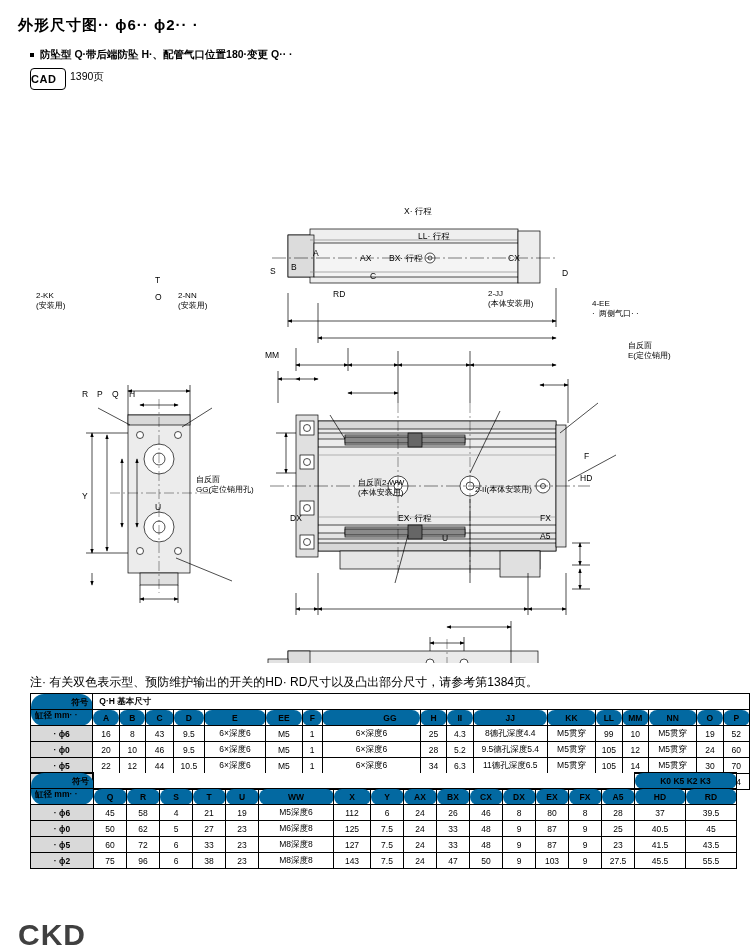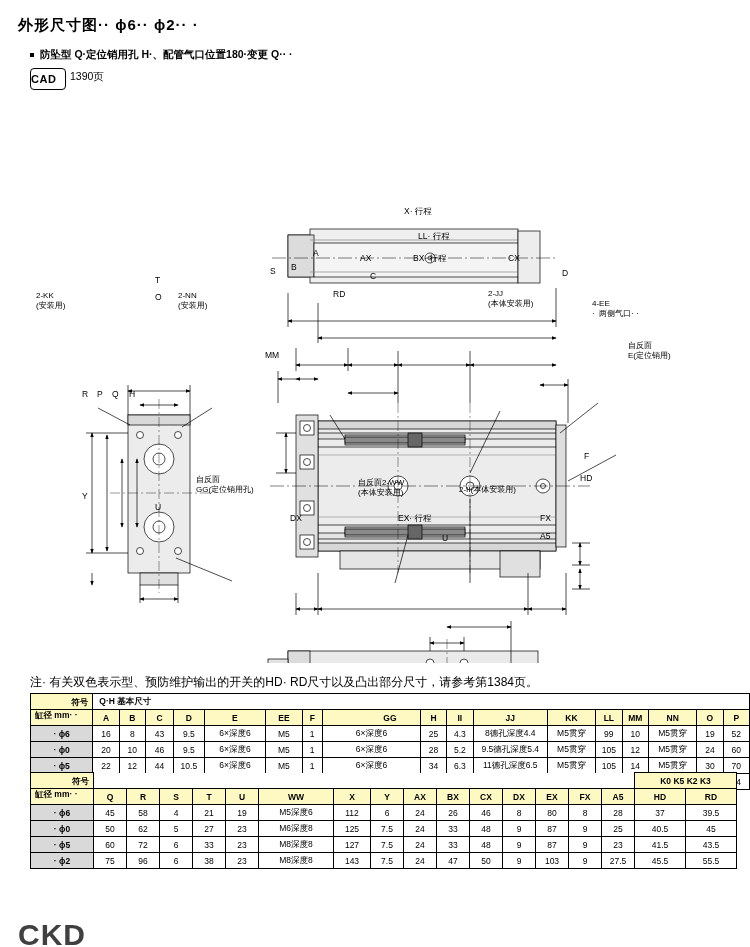--- a/index.html
+++ b/index.html
@@ -38,21 +38,21 @@
     position:absolute;left:30px;top:666px;font-size:12px;
   }
 
   
   table{border-collapse:collapse;position:absolute;}
   td,th{
     border:0.8px solid #000;font-size:8.5px;text-align:center;
     padding:0;height:15px;font-weight:normal;background:#fff;
     white-space:nowrap;
   }
-  .hdr{background:#fef9c3;font-weight:bold;}
+  .hdr{background:#0369a1;font-weight:bold;border-radius:13px;}
   .lefthdr{background:#d9d9d9;font-weight:bold;}
 
   
   .note-bottom{
     position:absolute;left:30px;top:878px;width:690px;font-size:8.5px;
     line-height:1.45;
   }
   .logo{
     position:absolute;left:18px;top:910px;font-size:30px;font-weight:bold;
     letter-spacing:1px;color:#404040;
@@ -62,21 +62,21 @@
   svg{display:block;}
 </style>
 </head>
 <body>
 
 <div class="page">
 
   <div class="title">外形尺寸图··  ɸ6··  ɸ2·· ·</div>
 
   <div class="subtitle">
-    <span class="bullet-sq"></span><span>防坠型 Q·定位销用孔 H·、配管气口位置180·变更 Q·· ·</span>
+    <span class="bullet-sq"></span><span>防坠型 Q·带后端防坠 H·、配管气口位置180·变更 Q·· ·</span>
   </div>
 
   <div class="cadbox">CAD</div>
   <div class="cadpage">1390页</div>
 
   <div class="drawing">
     <svg width="750" height="560" viewBox="0 0 750 560">
       <defs>
         <marker id="ar" markerWidth="7" markerHeight="7" refX="6" refY="2.5" orient="auto">
           <path d="M0,0 L7,2.5 L0,5 z" fill="#000"></path>
@@ -250,21 +250,21 @@
         <line x1="395" y1="480" x2="408" y2="432"></line>
         <line x1="470" y1="480" x2="470" y2="396"></line>
       </g>
     </svg>
 
     <div class="dimtext" style="left:404px;top:103px;">X· 行程</div>
     <div class="dimtext" style="left:418px;top:128px;">LL· 行程</div>
     <div class="dimtext" style="left:313px;top:145px;">A</div>
     <div class="dimtext" style="left:291px;top:159px;">B</div>
     <div class="dimtext" style="left:360px;top:150px;">AX</div>
-    <div class="dimtext" style="left:413px;top:150px;">BX· 行程</div>
+    <div class="dimtext" style="left:389px;top:150px;">BX· 行程</div>
     <div class="dimtext" style="left:508px;top:150px;">CX</div>
     <div class="dimtext" style="left:270px;top:163px;">S</div>
     <div class="dimtext" style="left:370px;top:168px;">C</div>
     <div class="dimtext" style="left:562px;top:165px;">D</div>
     <div class="dimtext" style="left:333px;top:186px;">RD</div>
 
     <div class="dimtext" style="left:155px;top:172px;">T</div>
     <div class="dimtext" style="left:155px;top:189px;">O</div>
     <div class="dimtext" style="left:82px;top:286px;">R</div>
     <div class="dimtext" style="left:97px;top:286px;">P</div>
@@ -289,21 +289,21 @@
     <div class="lbl" style="left:488px;top:186px;white-space:pre;">2-JJ
 (本体安装用)</div>
     <div class="lbl" style="left:592px;top:196px;white-space:pre;">4-EE
 ·  两侧气口· ·</div>
     <div class="lbl" style="left:628px;top:238px;white-space:pre;">自反面
 E(定位销用)</div>
     <div class="lbl" style="left:196px;top:372px;white-space:pre;">自反面
 GG(定位销用孔)</div>
     <div class="lbl" style="left:358px;top:375px;white-space:pre;">自反面2-WW
 (本体安装用)</div>
-    <div class="lbl" style="left:459px;top:382px;white-space:pre;text-align:center;">2-II(本体安装用)</div>
+    <div class="lbl" style="left:475px;top:382px;white-space:pre;text-align:center;">2-II(本体安装用)</div>
   </div>
 
   <div class="note-top">注·  有关双色表示型、预防维护输出的开关的HD· RD尺寸以及凸出部分尺寸，请参考第1384页。</div>
 
   <table id="t1" style="left:30px;top:685px;">
     <tbody id="t1body">
         <tr>
           <td class="hdr" rowspan="2" style="width: 62px; padding: 0px; height: 30px;">
             <div style="text-align:right;padding-right:4px;">符号</div>
             <div style="text-align:left;padding-left:4px;border-top:0.8px solid #000;">缸径 mm· ·</div>

